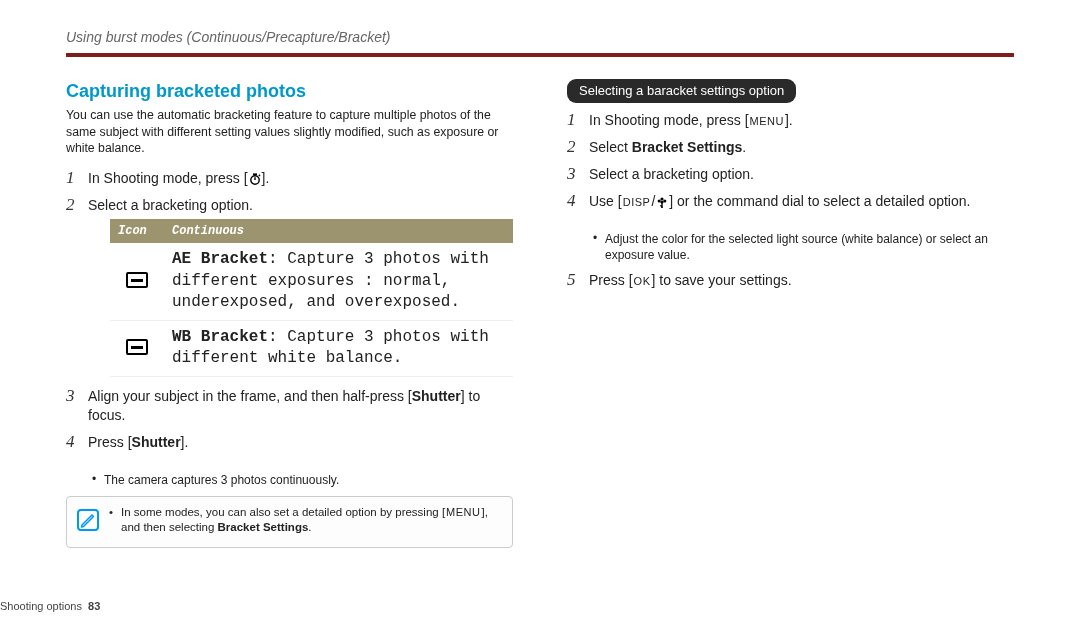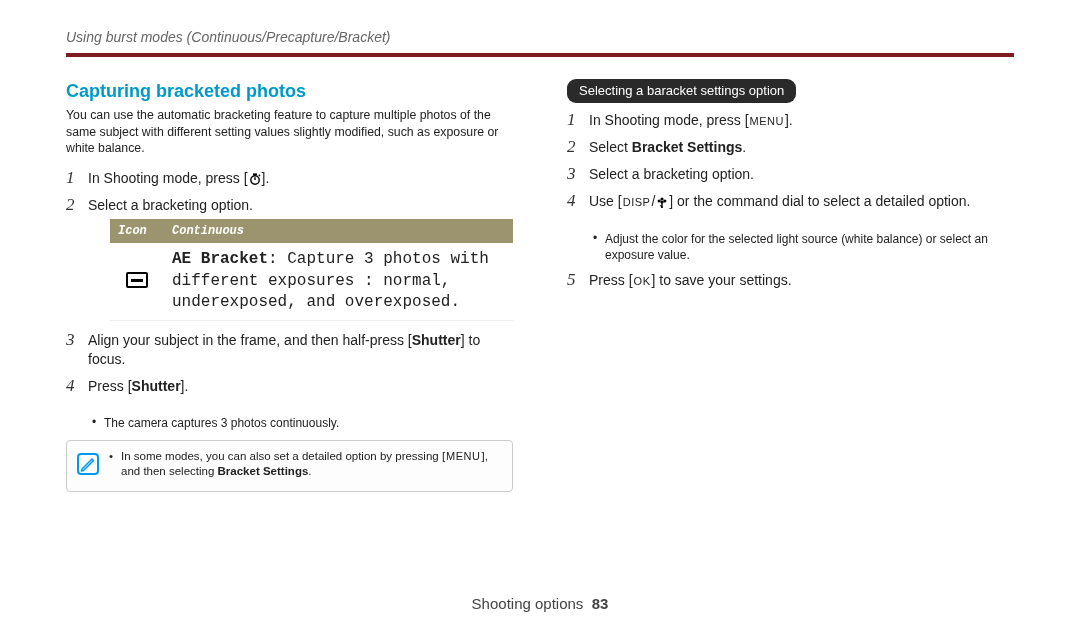--- a/index.html
+++ b/index.html
@@ -190,22 +190,21 @@
   }
   .note ul li::before {
     content: "•";
     position: absolute;
     left: 0;
   }
   .footer {
     position: absolute;
     bottom: 16px;
     width: 100%;
-    text-align: center;
-    font-size: 15px;
+    font-size: 11px;
     color: #444;
   }
   .footer b { font-weight: 700; }
   svg.timer-glyph { vertical-align: -3px; }
   svg.flower-glyph { vertical-align: -3px; }
 </style>
 </head>
 <body>
 
 <div class="page">
@@ -235,20 +234,24 @@
             <thead>
               <tr>
                 <th>Icon</th>
                 <th>Continuous</th>
               </tr>
             </thead>
             <tbody>
               <tr>
                 <td><span class="mini-icon"></span></td>
                 <td><b>AE Bracket</b><span>: Capture 3 photos with different exposures : normal, underexposed, and overexposed.</span></td>
+              </tr>
+              <tr>
+                <td><span class="mini-icon"></span></td>
+                <td><b>WB Bracket</b><span>: Capture 3 photos with different white balance.</span></td>
               </tr>
             </tbody>
           </table>
         </li>
         <li>
           <span>Align your subject in the frame, and then half-press [</span><b>Shutter</b><span>] to focus.</span>
         </li>
         <li>
           <span>Press [</span><b>Shutter</b><span>].</span>
           <ul class="subbul">

